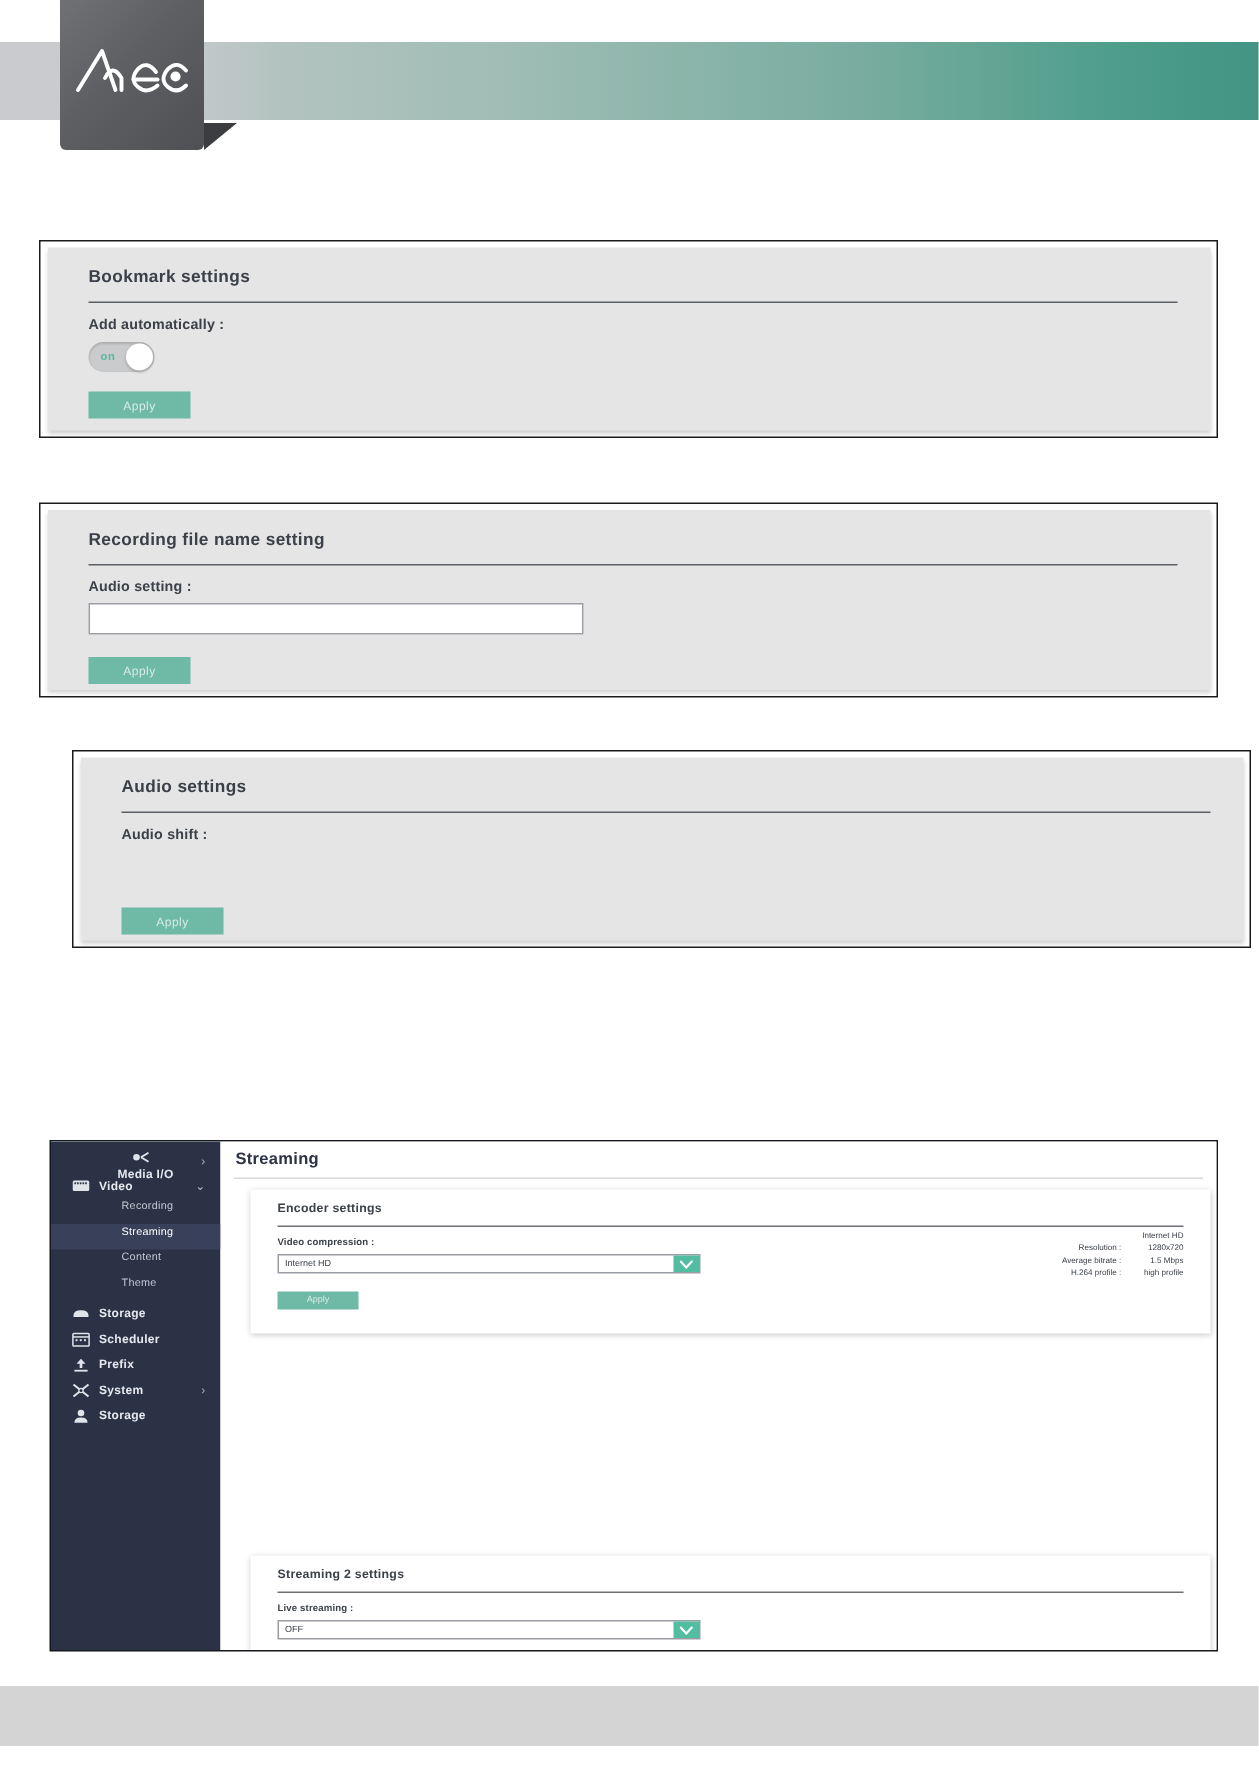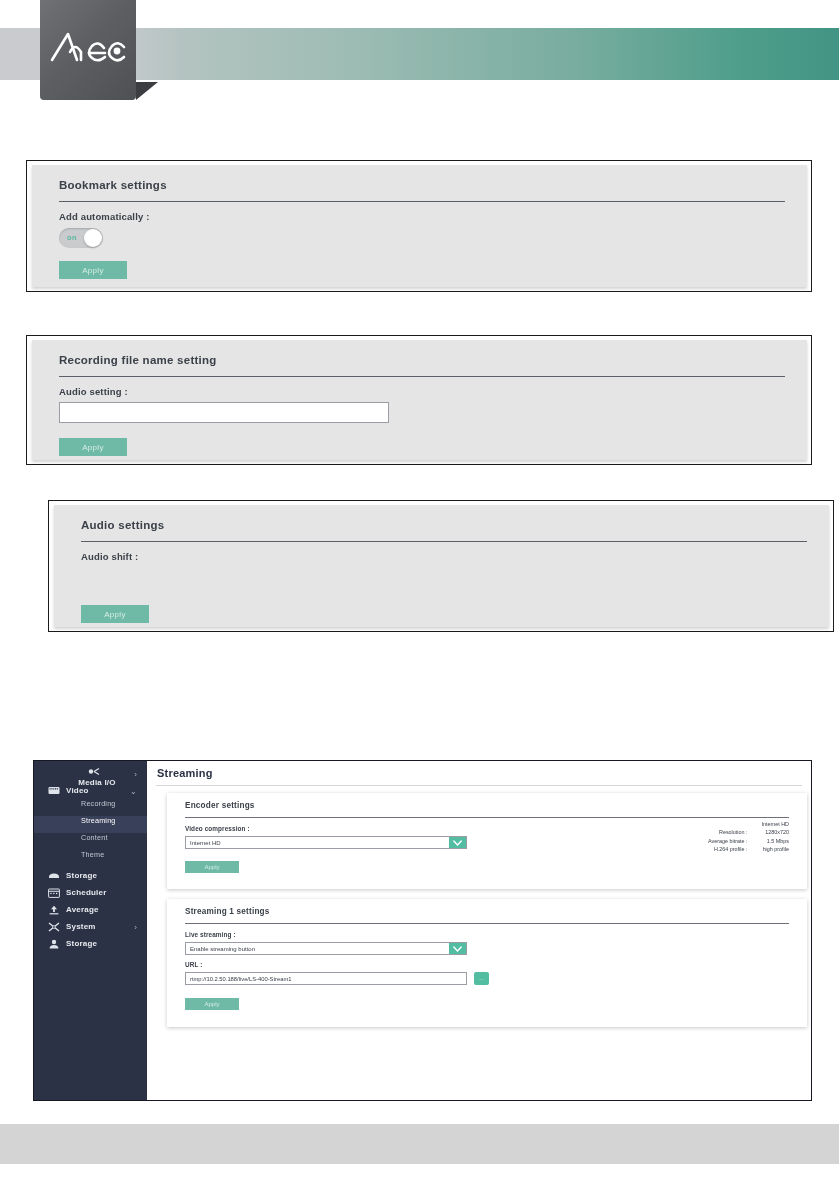--- a/index.html
+++ b/index.html
@@ -471,21 +471,21 @@
       <span>Scheduler</span>
     </div>
 
     <div class="nav-item">
       <span class="nav-ico">
         <svg width="12" height="10" viewBox="0 0 12 10">
             <path d="M6 0.8 L9 4.2 L6.9 4.2 L6.9 7 L5.1 7 L5.1 4.2 L3 4.2 Z" fill="#dfe3ea"></path>
             <rect x="1.6" y="8.2" width="8.8" height="1.2" fill="#dfe3ea"></rect>
           </svg>
       </span>
-      <span>Average</span>
+      <span>Prefix</span>
     </div>
 
     <div class="nav-item">
       <span class="nav-ico">
         <svg width="12" height="10" viewBox="0 0 12 10">
             <path d="M1 1 L11 9 M11 1 L1 9" stroke="#dfe3ea" stroke-width="1.4" fill="none"></path>
             <circle cx="6" cy="5" r="1.4" fill="#2b3245" stroke="#dfe3ea" stroke-width="0.8"></circle>
           </svg>
       </span>
       <span>System</span>
@@ -531,34 +531,30 @@
           <span class="spec-key">Average bitrate :</span>
           <span class="spec-val">1.5 Mbps</span>
         </div>
         <div class="spec-row">
           <span class="spec-key">H.264 profile :</span>
           <span class="spec-val">high profile</span>
         </div>
       </div>
     </div>
 
-    <div class="card" style="top:138px; width:640px; height:128px;">
-      <div class="card-title">Streaming 1 settings</div>
+
+    <div class="card" style="top:276px; width:640px; height:75px;">
+      <div class="card-title">Streaming 2 settings</div>
       <div class="card-rule"></div>
       <div class="sm-label" style="left:18px; top:32px;">Live streaming :</div>
       <div class="select" style="left:18px; top:43px; width:282px;">
-        <span class="sel-val">Enable streaming button</span>
+        <span class="sel-val">OFF</span>
         <span class="sel-arrow">
           <svg width="9" height="6" viewBox="0 0 9 6">
               <path d="M0.8 1 L4.5 5 L8.2 1" fill="none" stroke="#ffffff" stroke-width="1.4" stroke-linecap="round"></path>
             </svg>
         </span>
       </div>
-      <div class="sm-label" style="left:18px; top:62px;">URL :</div>
-      <input class="sm-input" style="left: 18px; top: 73px; width: 282px;" value="rtmp://10.2.50.188/live/LS-400-Stream1">
-      <button class="dots-btn" style="left:307px; top:73px;">...</button>
-      <button class="sm-apply" style="left:18px; top:99px;">Apply</button>
-    </div>
-
+    </div>
   </div>
 </div>
 
 <div class="footer-band"></div>
 
 </body></html>

